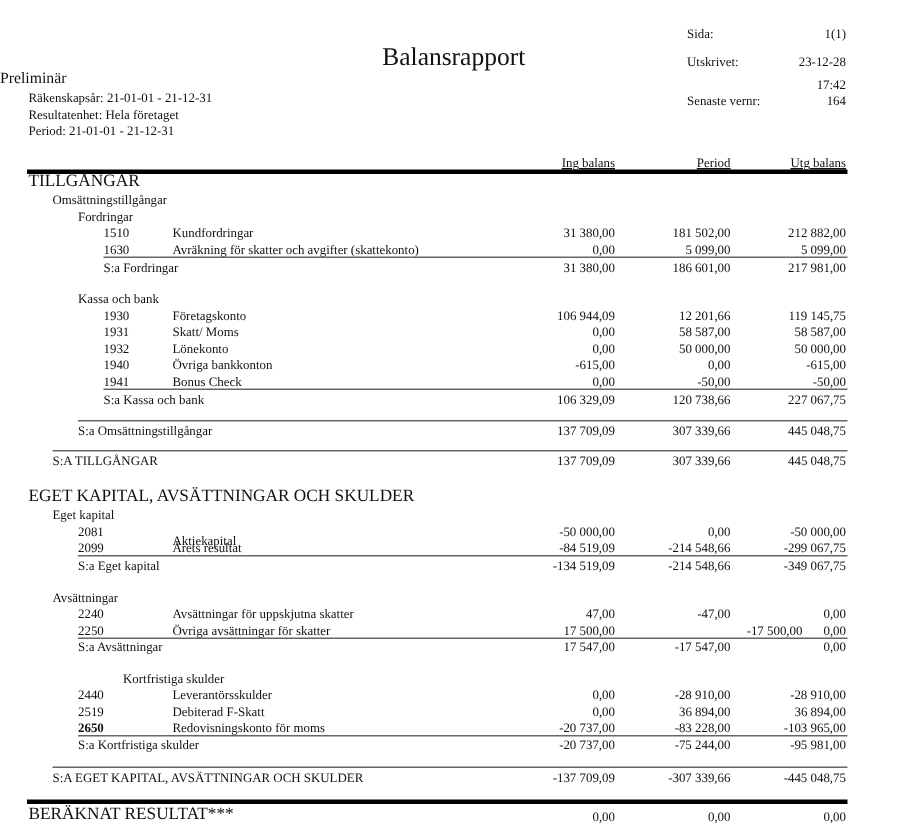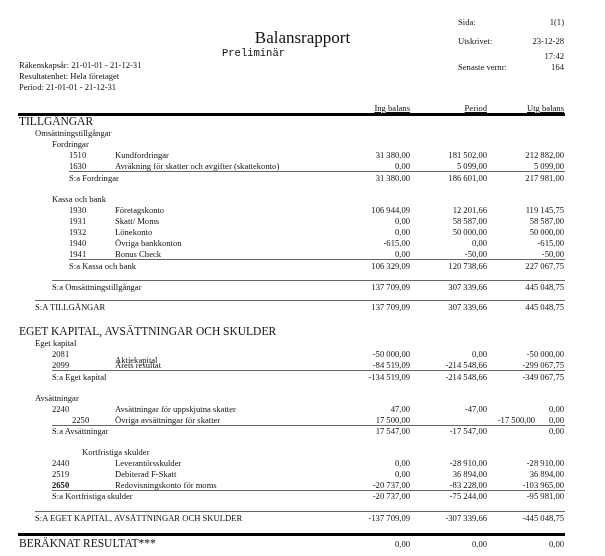--- a/index.html
+++ b/index.html
@@ -1,21 +1,21 @@
 <!DOCTYPE html>
 <html><head>
 <meta charset="utf-8">
 <style>
   html, body { margin:0; padding:0; background:#fff; }
   body { width:605px; height:556px; position:relative; overflow:hidden;
          font-family:"Liberation Serif", "DejaVu Serif", serif; color:#111; }
   .abs { position:absolute; white-space:nowrap; }
   .s9 { font-size:8.6px; line-height:11px; }
   .title { font-size:17px; left:0; width:605px; text-align:center; top:28px; }
-  .subtitle { font-size:10.5px; left:0; width:507px; text-align:center; top:47px;font-family:Liberation Mono, monospace; }
+  .subtitle { font-size:10.5px; left:0; width:507px; top:47px; }
   .r { text-align:right; }
   .col1 { left:330px; width:80px; text-align:right; }
   .col2 { left:410px; width:77px; text-align:right; }
   .col3 { left:487px; width:77px; text-align:right; }
   .hline { position:absolute; height:0; border-top:1px solid #666; }
   .thick { border-top:3px solid #000; }
   .sec { font-size:11.5px; line-height:13px; }
 </style>
 </head>
 <body>
@@ -117,21 +117,21 @@
     <div class="abs s9" style="left:52px;top:372px;">S:a Eget kapital</div>
     <div class="abs s9 col1" style="top:372px;">-134 519,09</div>
     <div class="abs s9 col2" style="top:372px;">-214 548,66</div>
     <div class="abs s9 col3" style="top:372px;">-349 067,75</div>
     <div class="abs s9" style="left:35px;top:393px;">Avsättningar</div>
     <div class="abs s9" style="left: 52px; top: 404px;">2240</div>
     <div class="abs s9" style="left:115px;top:404px;">Avsättningar för uppskjutna skatter</div>
     <div class="abs s9 col1" style="top:404px;">47,00</div>
     <div class="abs s9 col2" style="top:404px;">-47,00</div>
     <div class="abs s9 col3" style="top:404px;">0,00</div>
-    <div class="abs s9" style="left: 52px; top: 415px; margin-left: 20px;">2250</div>
+    <div class="abs s9" style="left: 52px; top: 415px;">2250</div>
     <div class="abs s9" style="left:115px;top:415px;">Övriga avsättningar för skatter</div>
     <div class="abs s9 col1" style="top:415px;">17 500,00</div>
     <div class="abs s9 col2" style="top:415px;margin-left:48px;">-17 500,00</div>
     <div class="abs s9 col3" style="top:415px;">0,00</div>
     <div class="hline" style="left:52px;width:513px;top:425px;"></div>
     <div class="abs s9" style="left:52px;top:426px;">S:a Avsättningar</div>
     <div class="abs s9 col1" style="top:426px;">17 547,00</div>
     <div class="abs s9 col2" style="top:426px;">-17 547,00</div>
     <div class="abs s9 col3" style="top:426px;">0,00</div>
     <div class="abs s9" style="left:35px;top:447px;margin-left:47px;">Kortfristiga skulder</div>

